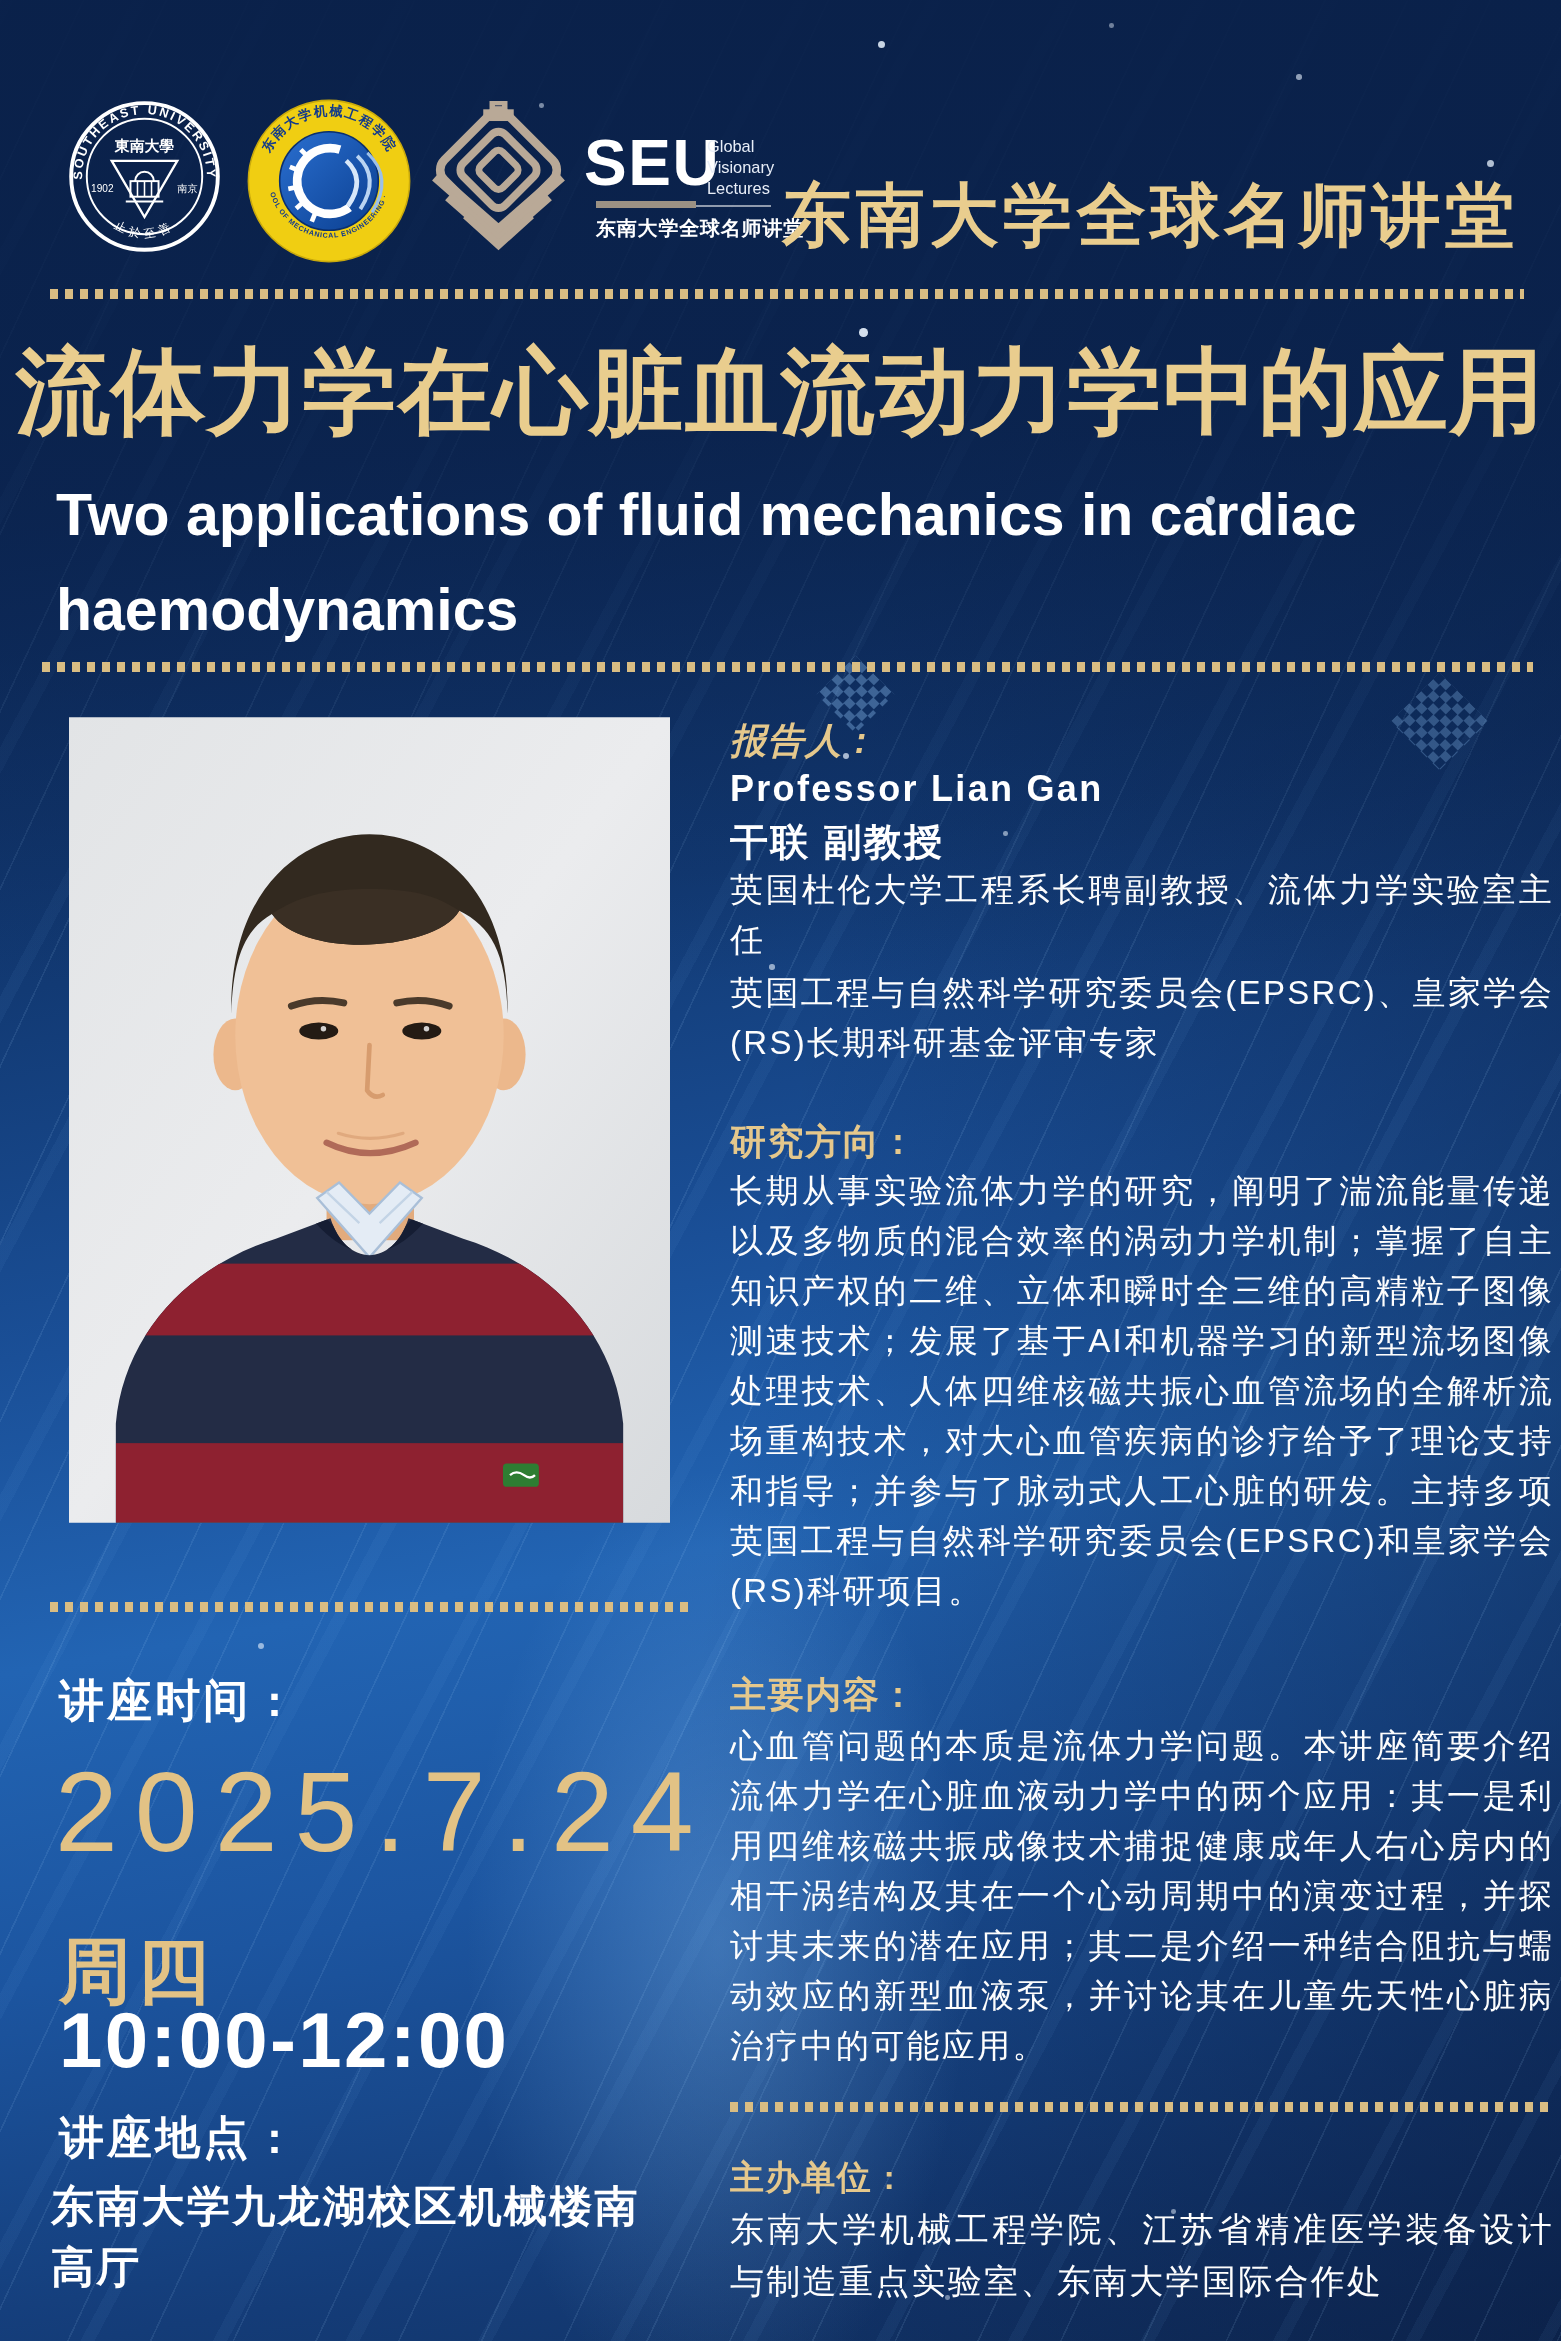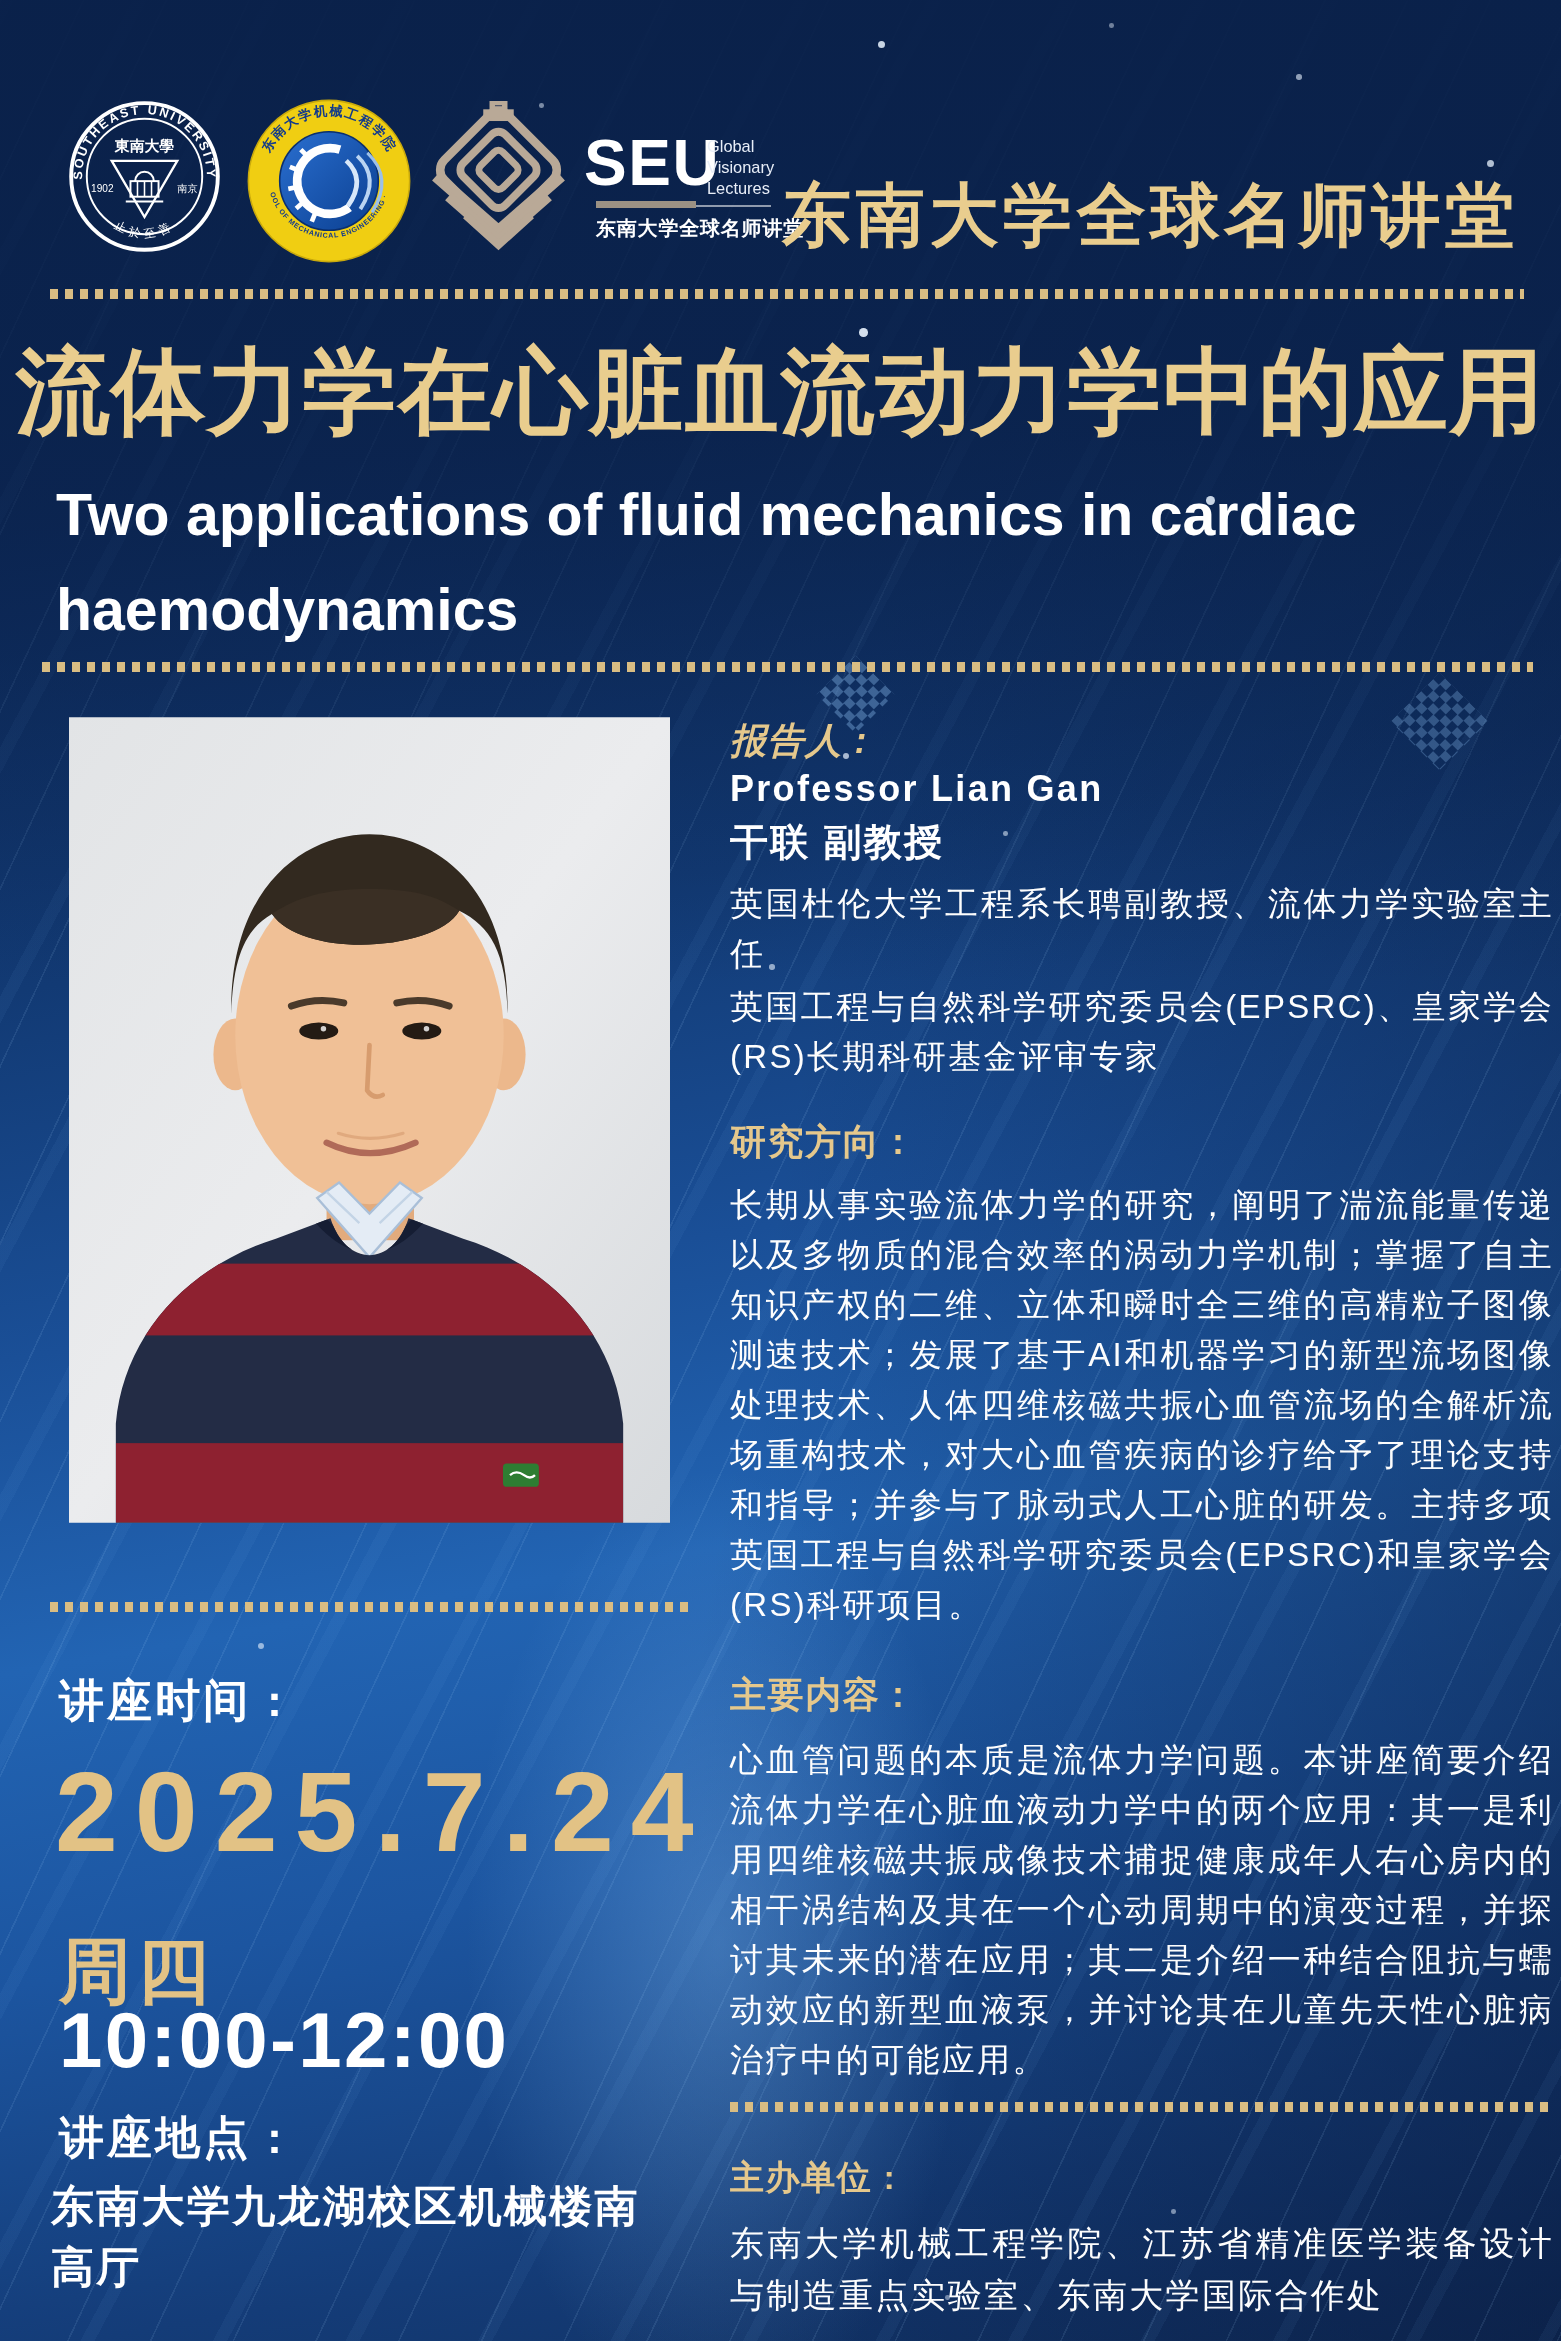--- a/index.html
+++ b/index.html
@@ -42,27 +42,27 @@
 
   
   .main-title{position:absolute;left:0;top:329px;width:1561px;text-align:center;
     font-size:94px;font-weight:bold;letter-spacing:1.6px;color:#E9CD8E;}
   .sub-title{position:absolute;left:56px;top:468px;width:1436px;
     font-size:59px;font-weight:bold;line-height:95px;color:#ffffff;}
 
   
   .rc{position:absolute;left:730px;width:824px;}
   .sec-label{font-size:36px;font-weight:bold;color:#E5C88C;letter-spacing:1.6px;}
-  .body-txt{font-size:33px;line-height:50px;letter-spacing:2.3px;text-align:justify;color:#fdfdfd;margin-top:14px;}
+  .body-txt{font-size:33px;line-height:50px;letter-spacing:2.3px;text-align:justify;color:#fdfdfd;}
   .name-en{font-size:36px;font-weight:bold;letter-spacing:2.3px;}
   .name-cn{font-size:38px;font-weight:bold;letter-spacing:2.3px;}
 
   
   .lc-label{position:absolute;left:59px;font-size:45px;font-weight:bold;letter-spacing:3.1px;}
-  .lc-date{position:absolute;left:55px;top:1747px;font-size:113px;font-weight:bold;
+  .lc-date{position:absolute;left:55px;top:1747px;font-size:113px;font-weight:normal;
     letter-spacing:17px;color:#E2C285;}
   .lc-weekday{position:absolute;left:59px;top:1889px;font-size:72px;font-weight:bold;
     letter-spacing:6.2px;color:#E2C285;margin-top:35px;}
   .lc-time{position:absolute;left:59px;top:1995px;font-size:78px;font-weight:bold;letter-spacing:2.3px;}
   .lc-loc{position:absolute;left:51px;top:2176px;width:625px;font-size:43px;font-weight:bold;
     line-height:61px;letter-spacing:2.3px;}
 
   .photo-frame{position:absolute;left:69px;top:717px;width:601px;height:806px;}
 </style>
 </head>

